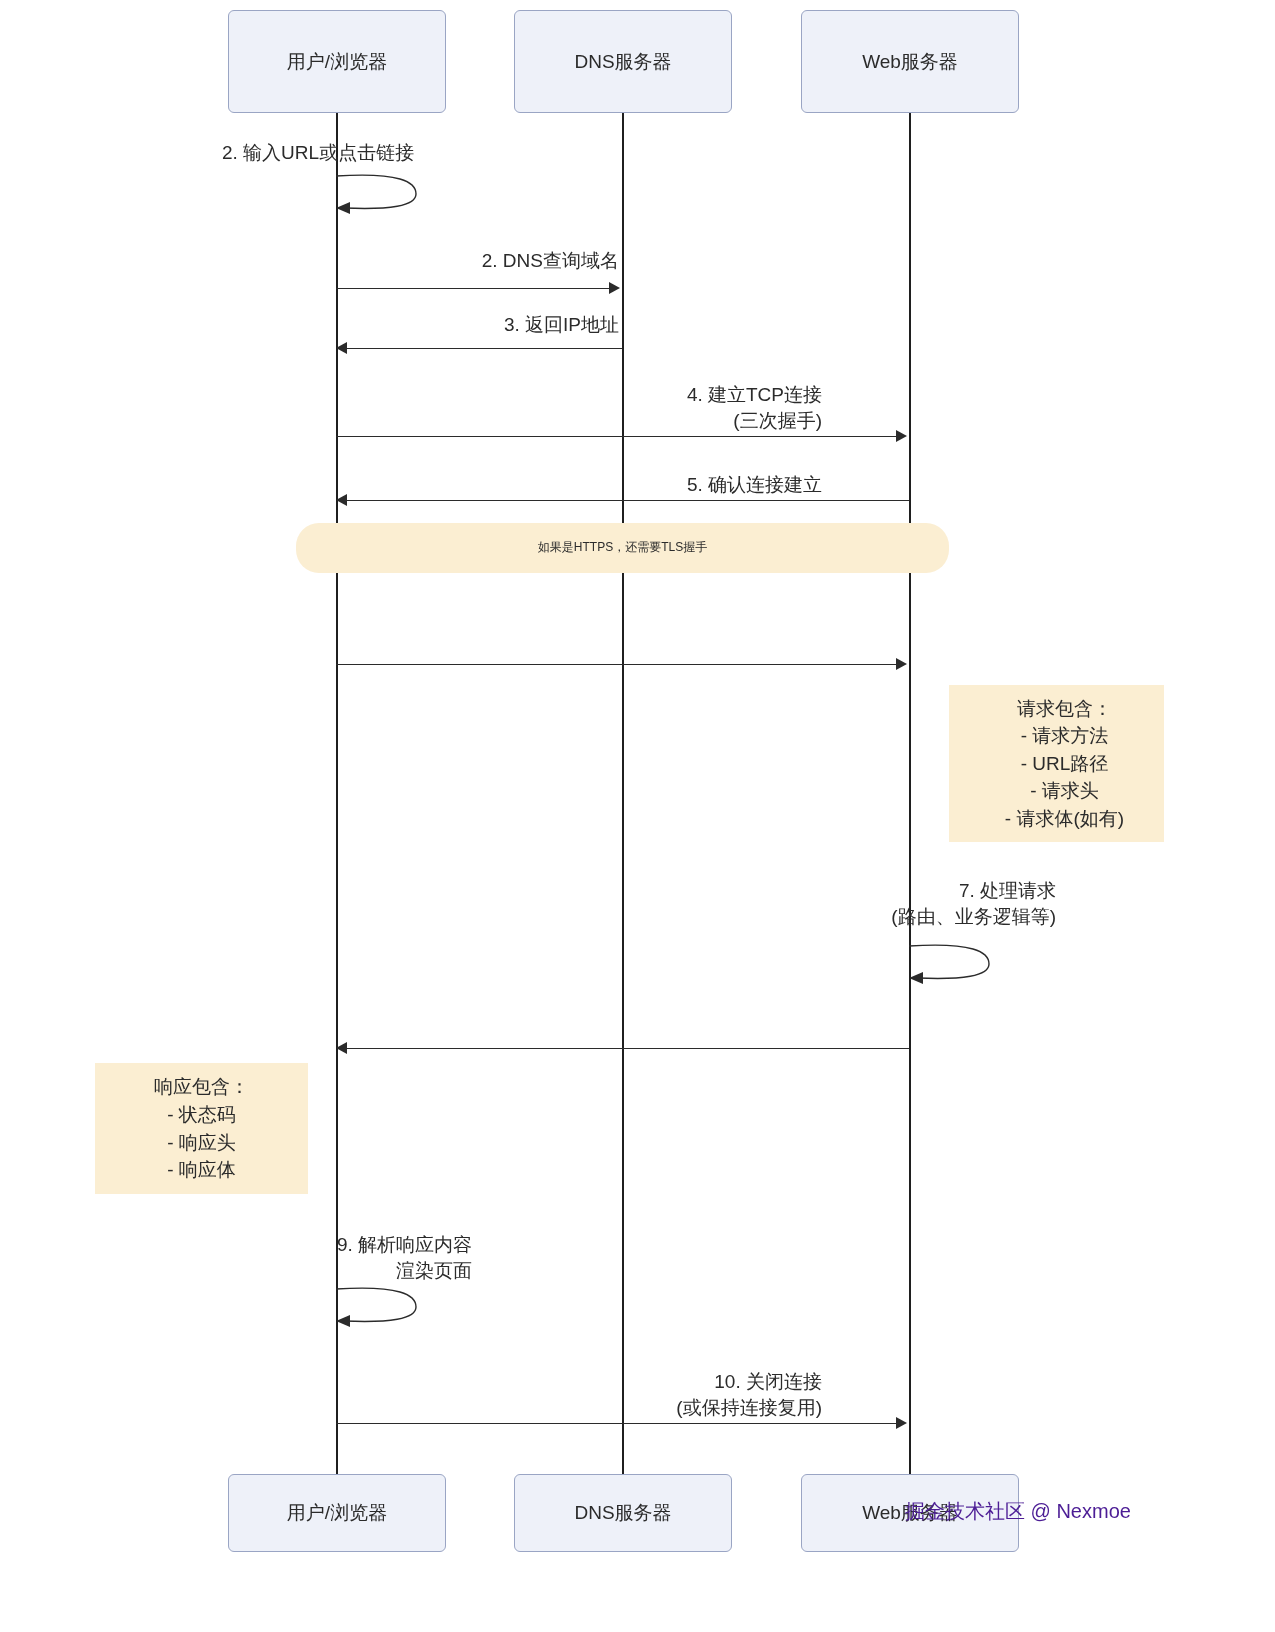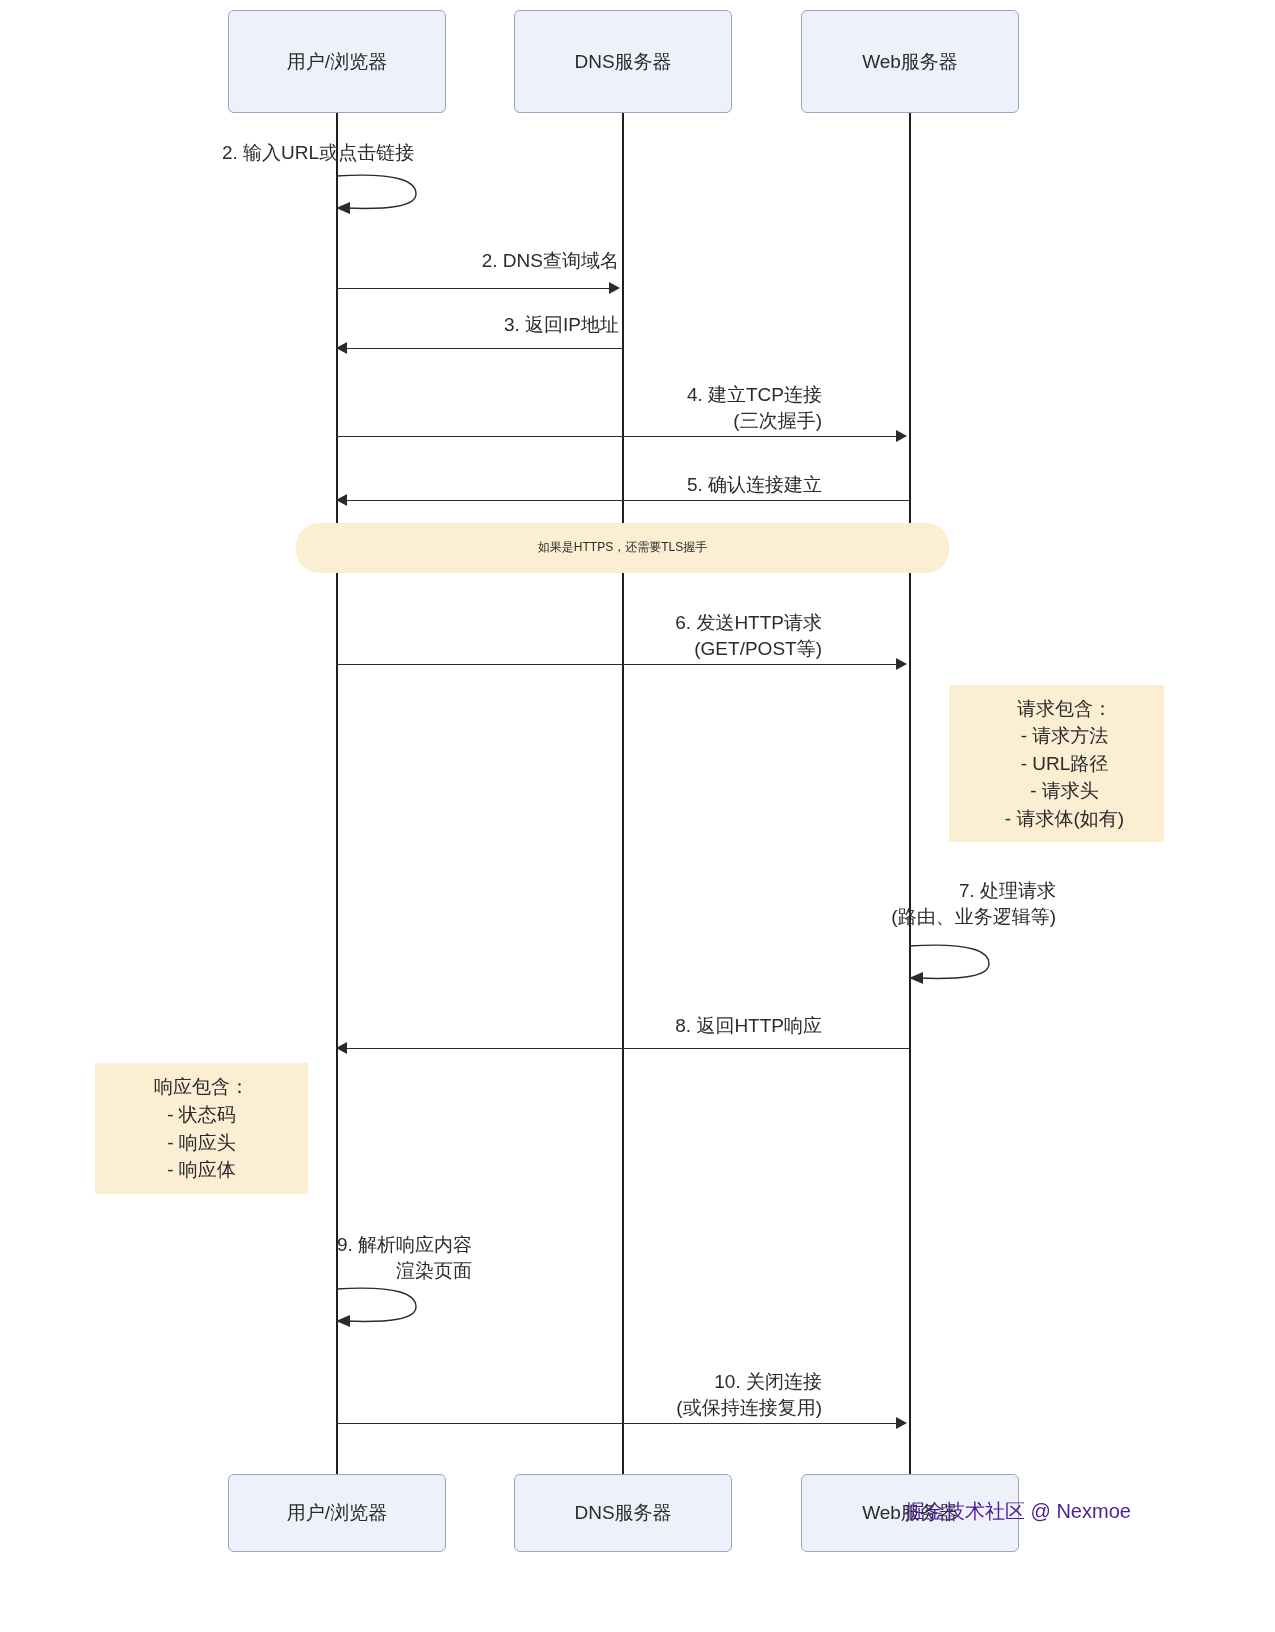--- a/index.html
+++ b/index.html
@@ -131,41 +131,38 @@
   <div class="arrow-head arrow-right" style="left:896px; top:430px;"></div>
 
   <div class="msg-label" style="left:422px; top:472px; width:400px;">5. 确认连接建立</div>
   <div class="msg-line" style="left:347px; top:500px; width:562px;"></div>
   <div class="arrow-head arrow-left" style="left:336px; top:494px;"></div>
 
   <div class="note full" style="left:296px; top:523px; width:653px; height:50px;">
     <span>如果是HTTPS，还需要TLS握手</span>
   </div>
 
-  <div class="msg-label" style="left:422px; top:610px; width:400px;">6. 发送HTTP请求
-(GET/POST等)</div>
   <div class="msg-line" style="left:336px; top:664px; width:562px;"></div>
   <div class="arrow-head arrow-right" style="left:896px; top:658px;"></div>
 
   <div class="note" style="left:949px; top:685px; width:215px; height:157px;padding-left:16px;">
     <span>请求包含：
 - 请求方法
 - URL路径
 - 请求头
 - 请求体(如有)</span>
   </div>
 
   <div class="msg-label" style="left:806px; top:878px; width:250px;">7. 处理请求
 (路由、业务逻辑等)</div>
   <svg class="self-loop" style="left:903px; top:940px;" width="90" height="45" viewBox="0 0 90 45">
     <path d="M6,6 C70,2 86,12 86,24 C86,36 60,40 14,38" fill="none" stroke="#2b2b2b" stroke-width="1.4"></path>
     <polygon points="20,32 6,38 20,44" fill="#2b2b2b"></polygon>
   </svg>
 
-  <div class="msg-label" style="left:422px; top:1013px; width:400px;">8. 返回HTTP响应</div>
   <div class="msg-line" style="left:347px; top:1048px; width:562px;"></div>
   <div class="arrow-head arrow-left" style="left:336px; top:1042px;"></div>
 
   <div class="note" style="left:95px; top:1063px; width:213px; height:131px;">
     <span>响应包含：
 - 状态码
 - 响应头
 - 响应体</span>
   </div>
 

